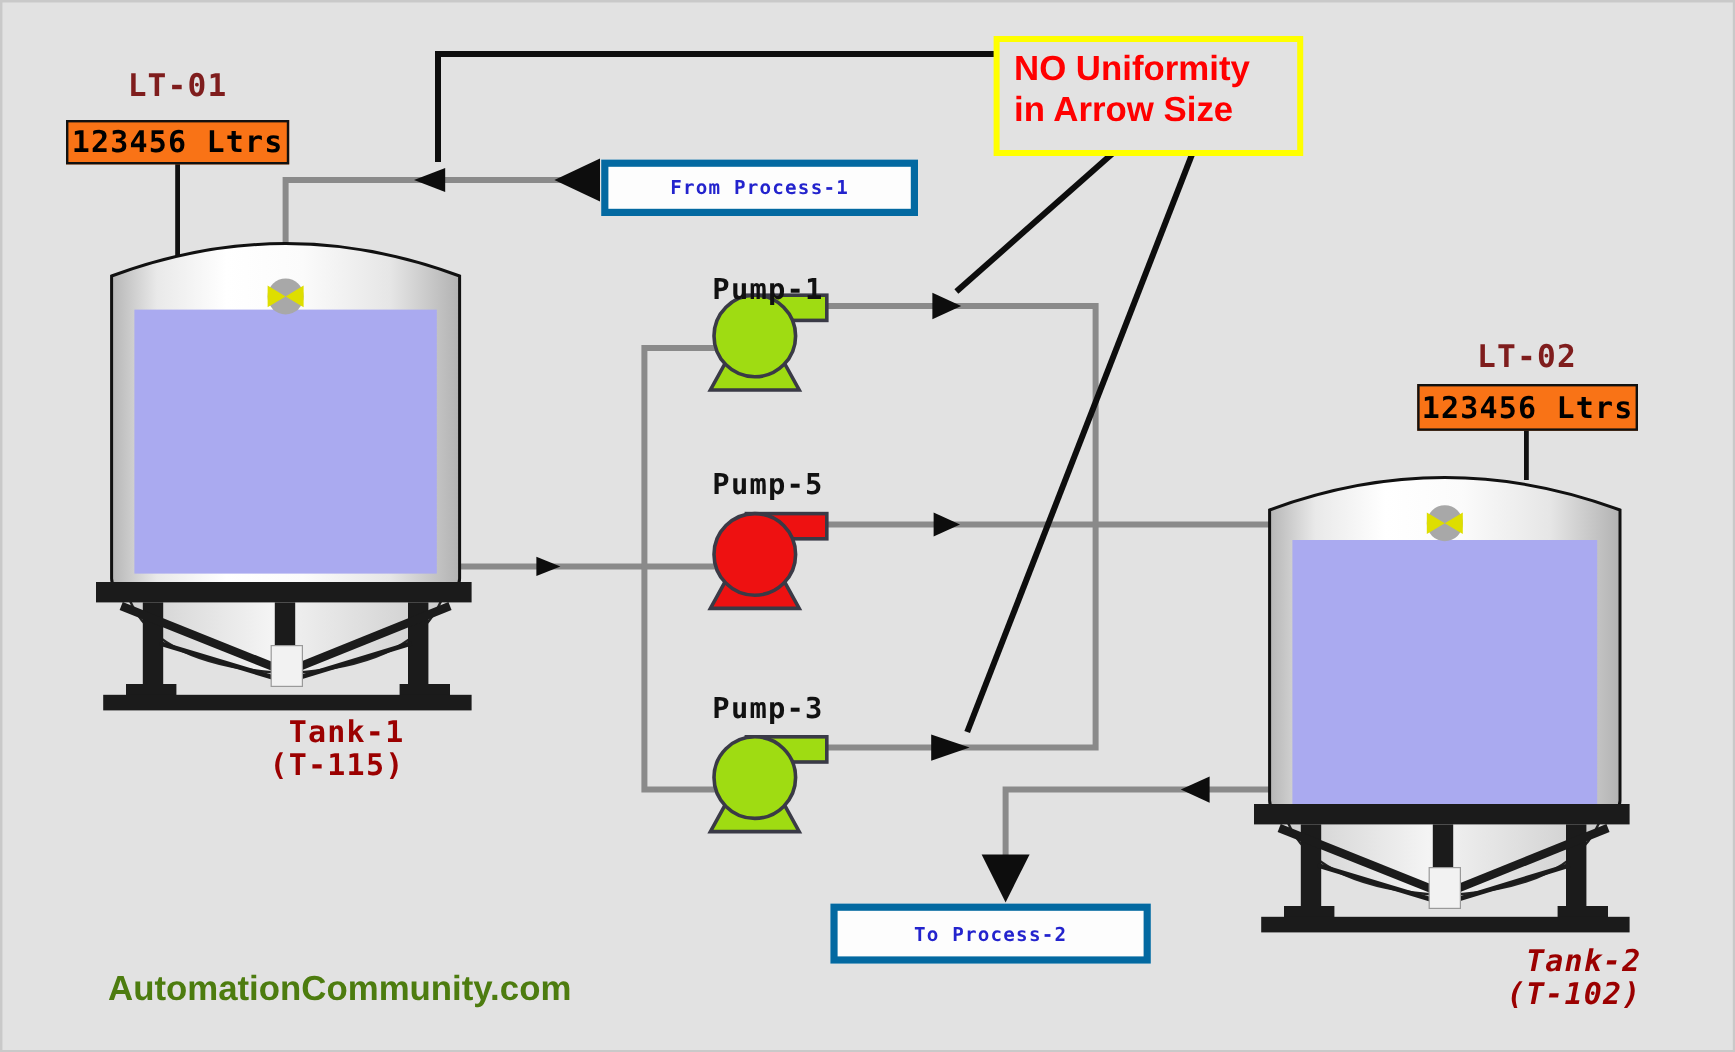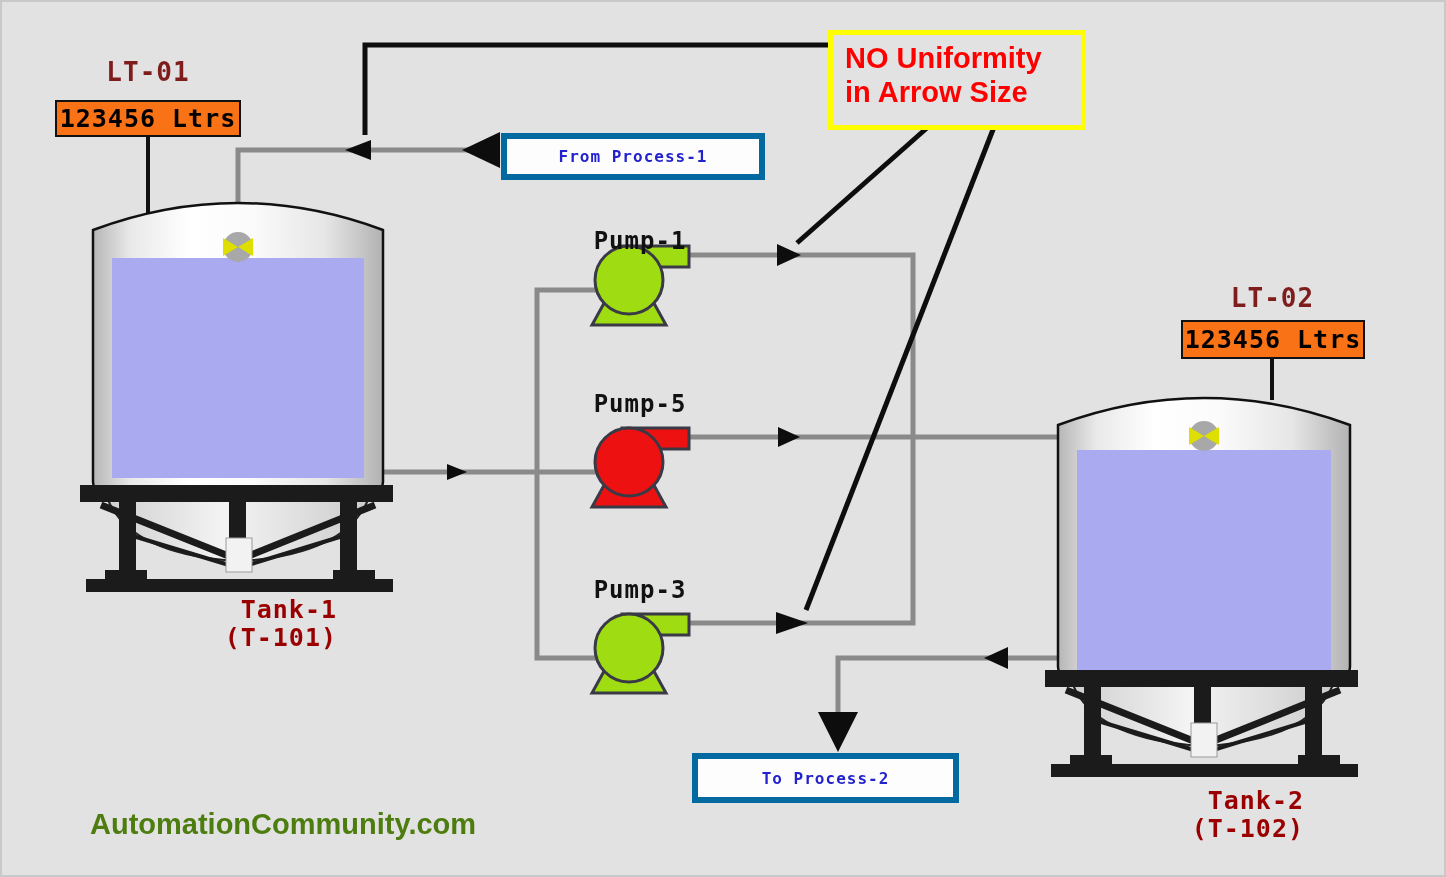--- a/index.html
+++ b/index.html
@@ -177,23 +177,23 @@
 
   <div class="abs proc-box" style="left:501px;top:133px;width:252px;height:35px;">From Process-1</div>
   <div class="abs proc-box" style="left:692px;top:753px;width:255px;height:38px;">To Process-2</div>
 
   <div class="abs pump-label" style="left:570px;top:203px;width:140px;margin-top:24px;">Pump-1</div>
   <div class="abs pump-label" style="left:570px;top:390px;width:140px;">Pump-5</div>
   <div class="abs pump-label" style="left:570px;top:576px;width:140px;">Pump-3</div>
 
   <div class="abs tank-label" style="left:137px;top:596px;width:200px;">
     <div>Tank-1</div>
-    <div>(T-101)</div>
+    <div>(T-115)</div>
   </div>
-  <div class="abs tank-label" style="left:1104px;top:787px;width:200px;">
+  <div class="abs tank-label" style="left:1168px;top:787px;width:200px;font-style:italic;">
     <div>Tank-2</div>
     <div>(T-102)</div>
   </div>
 
   <div class="abs anno-box" style="left:828px;top:30px;width:236px;height:84px;">
     <div>NO Uniformity</div>
     <div>in Arrow Size</div>
   </div>
 
   <div class="abs watermark" style="left:44px;top:808px;">AutomationCommunity.com</div>

